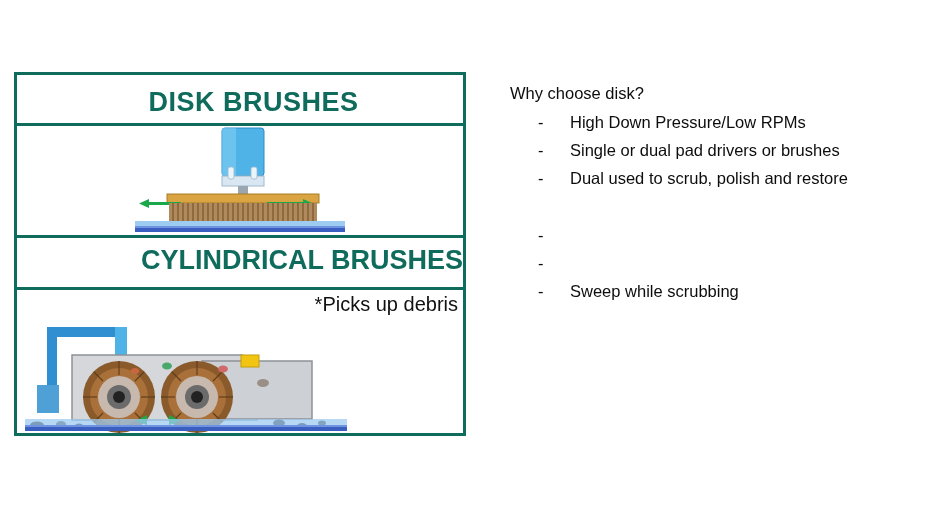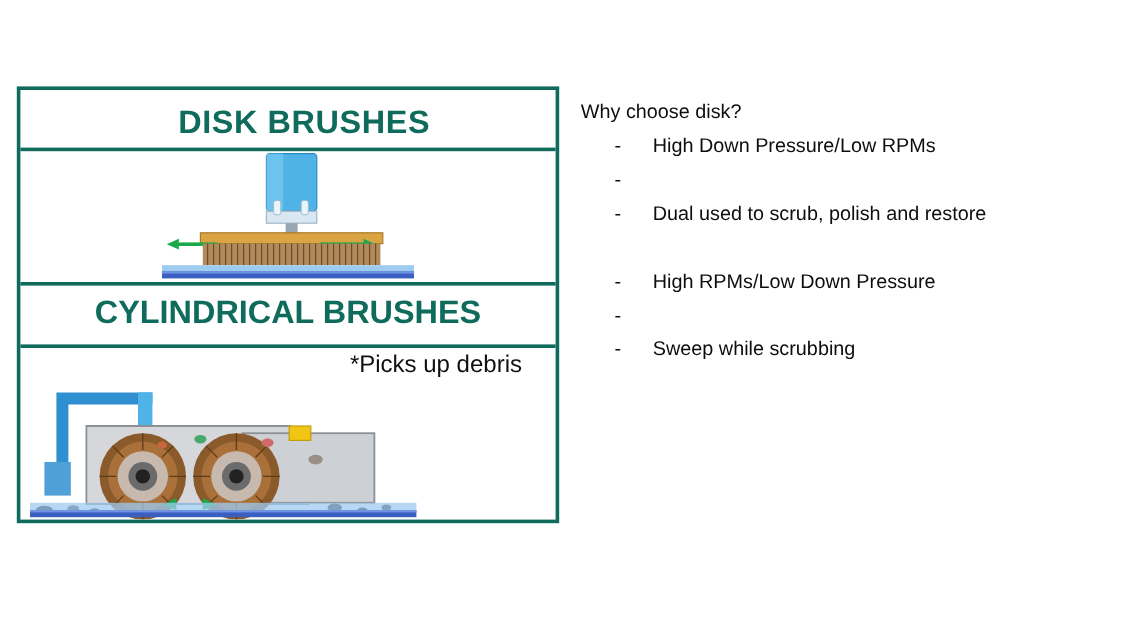--- a/index.html
+++ b/index.html
@@ -52,26 +52,26 @@
   .divider-mid { top: 160px; }
   .divider-mid2 { top: 212px; }
 
   .cyl-title {
     position: absolute;
     top: 170px;
     width: 100%;
     font-size: 27px;
     font-weight: bold;
     color: #0f6b5c;
-    text-align: center;
+    text-align: right;
   }
 
   .picks-up {
     position: absolute;
-    right: 28px;
+    right: 5px;
     top: 218px;
     font-size: 20px;
     color: #111111;
     font-weight: normal;
   }
 
   
   .disk-art {
     position: absolute;
     left: 0;
@@ -85,21 +85,21 @@
     position: absolute;
     left: 0;
     top: 250px;
     width: 100%;
     height: 108px;
   }
 
   
   .text-col {
     position: absolute;
-    left: 484px;
+    left: 510px;
     top: 84px;
     width: 430px;
   }
   .q-heading {
     font-size: 16.5px;
     color: #0d0d0d;
     margin: 0 0 10px 0;
     font-family: "Liberation Sans", sans-serif;
   }
   .bullet-list {
@@ -282,35 +282,35 @@
 
   <div>
     <p class="q-heading">Why choose disk?</p>
     <ul class="bullet-list">
       <li>
         <span class="dash">-</span>
         <span class="bullet-text">High Down Pressure/Low RPMs</span>
       </li>
       <li>
         <span class="dash">-</span>
+        <span class="bullet-text">Single or dual pad drivers or brushes</span>
       </li>
       <li>
         <span class="dash">-</span>
         <span class="bullet-text">Dual used to scrub, polish and restore</span>
       </li>
     </ul>
   </div>
 
   <div class="group-gap"></div>
 
   <div>
     <ul class="bullet-list">
       <li>
         <span class="dash">-</span>
-        <span class="bullet-text">High RPMs/Low Down Pressure</span>
       </li>
       <li>
         <span class="dash">-</span>
       </li>
       <li>
         <span class="dash">-</span>
         <span class="bullet-text">Sweep while scrubbing</span>
       </li>
     </ul>
   </div>

